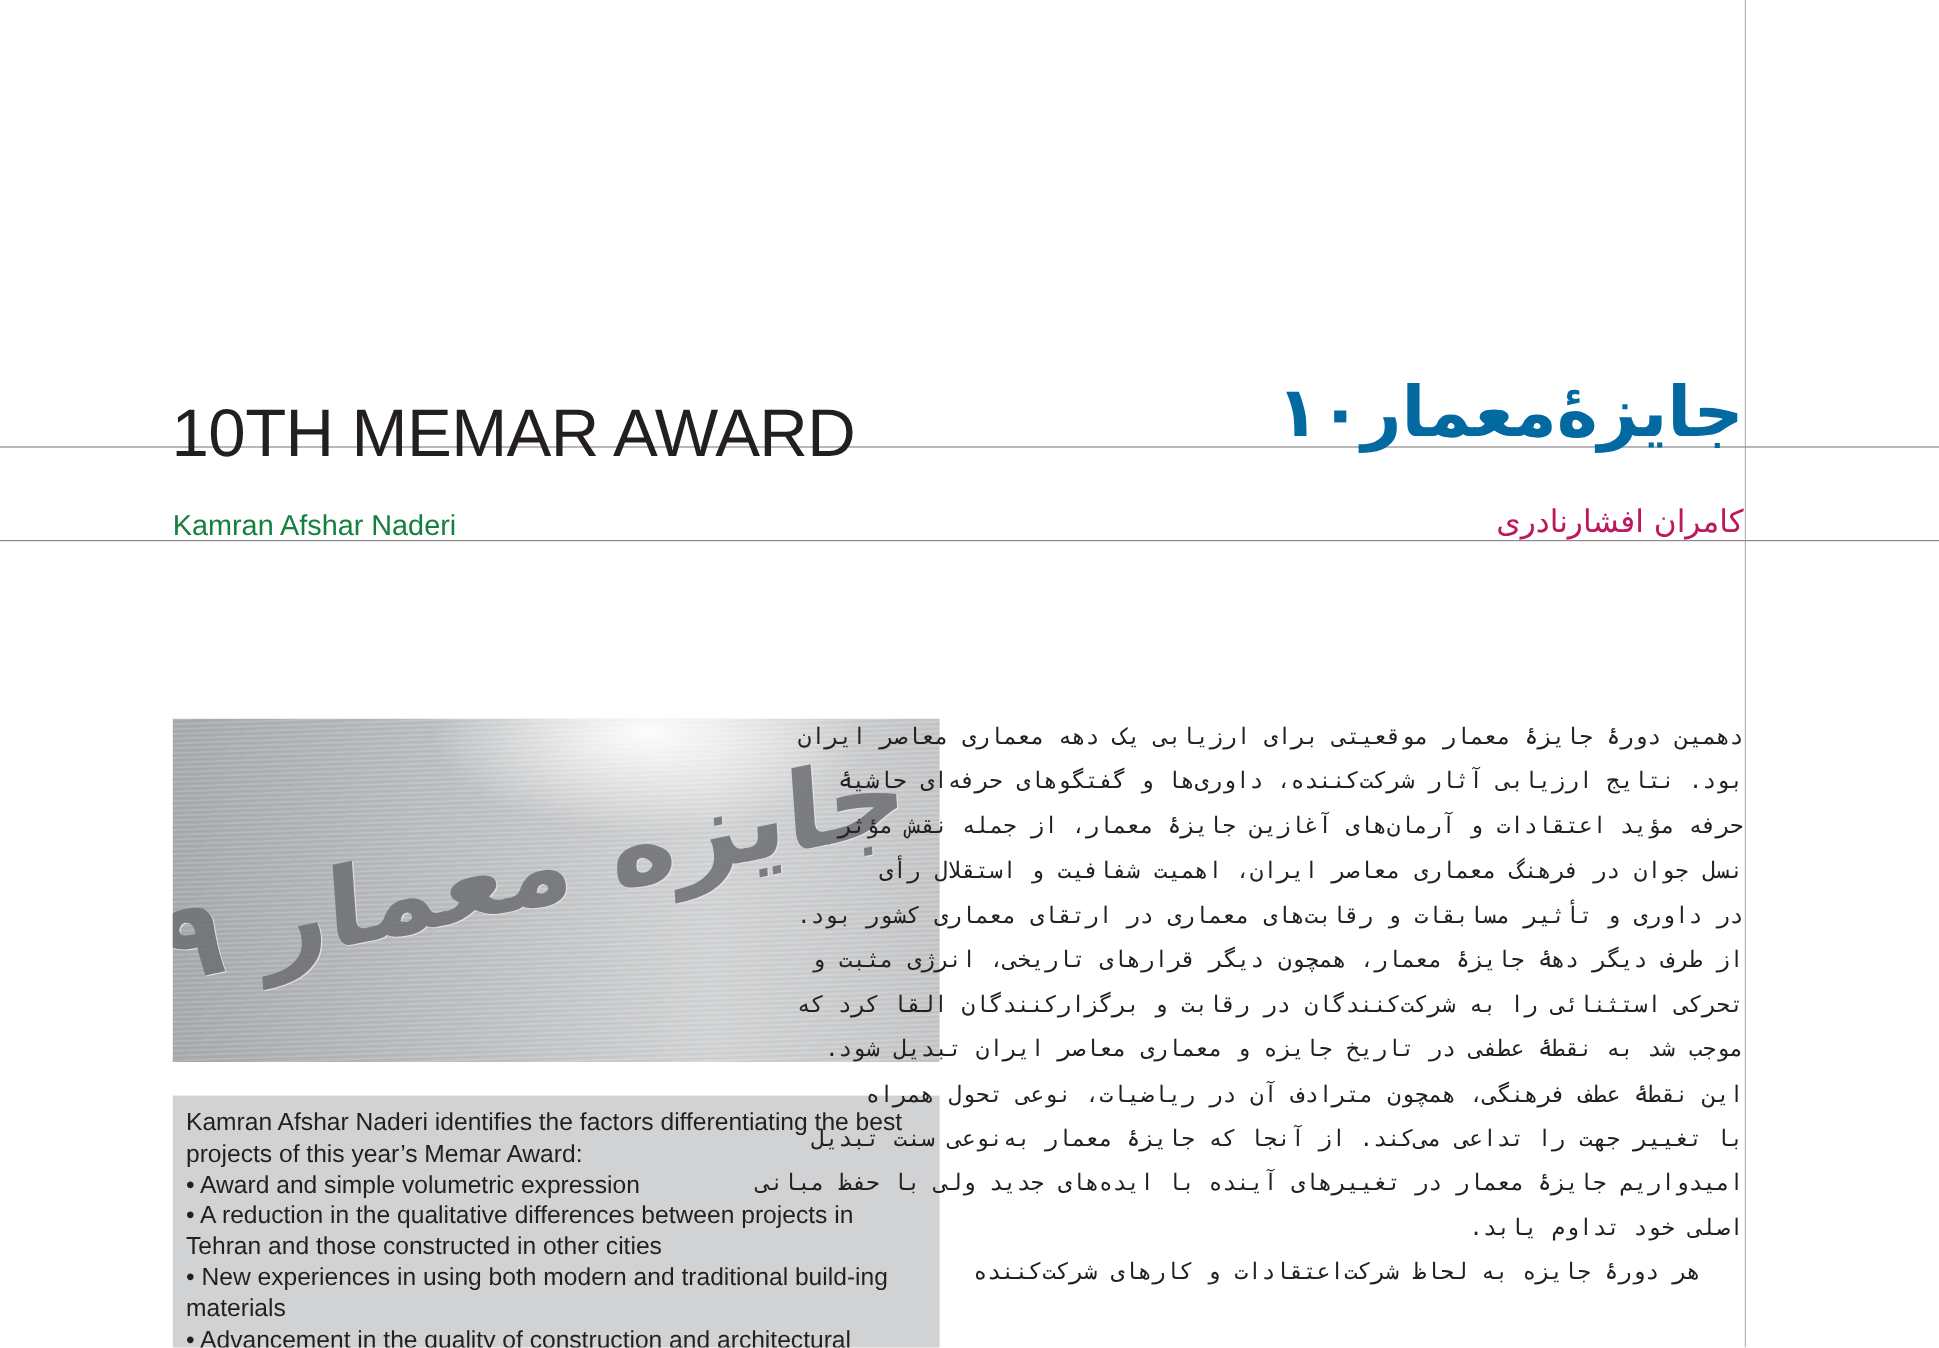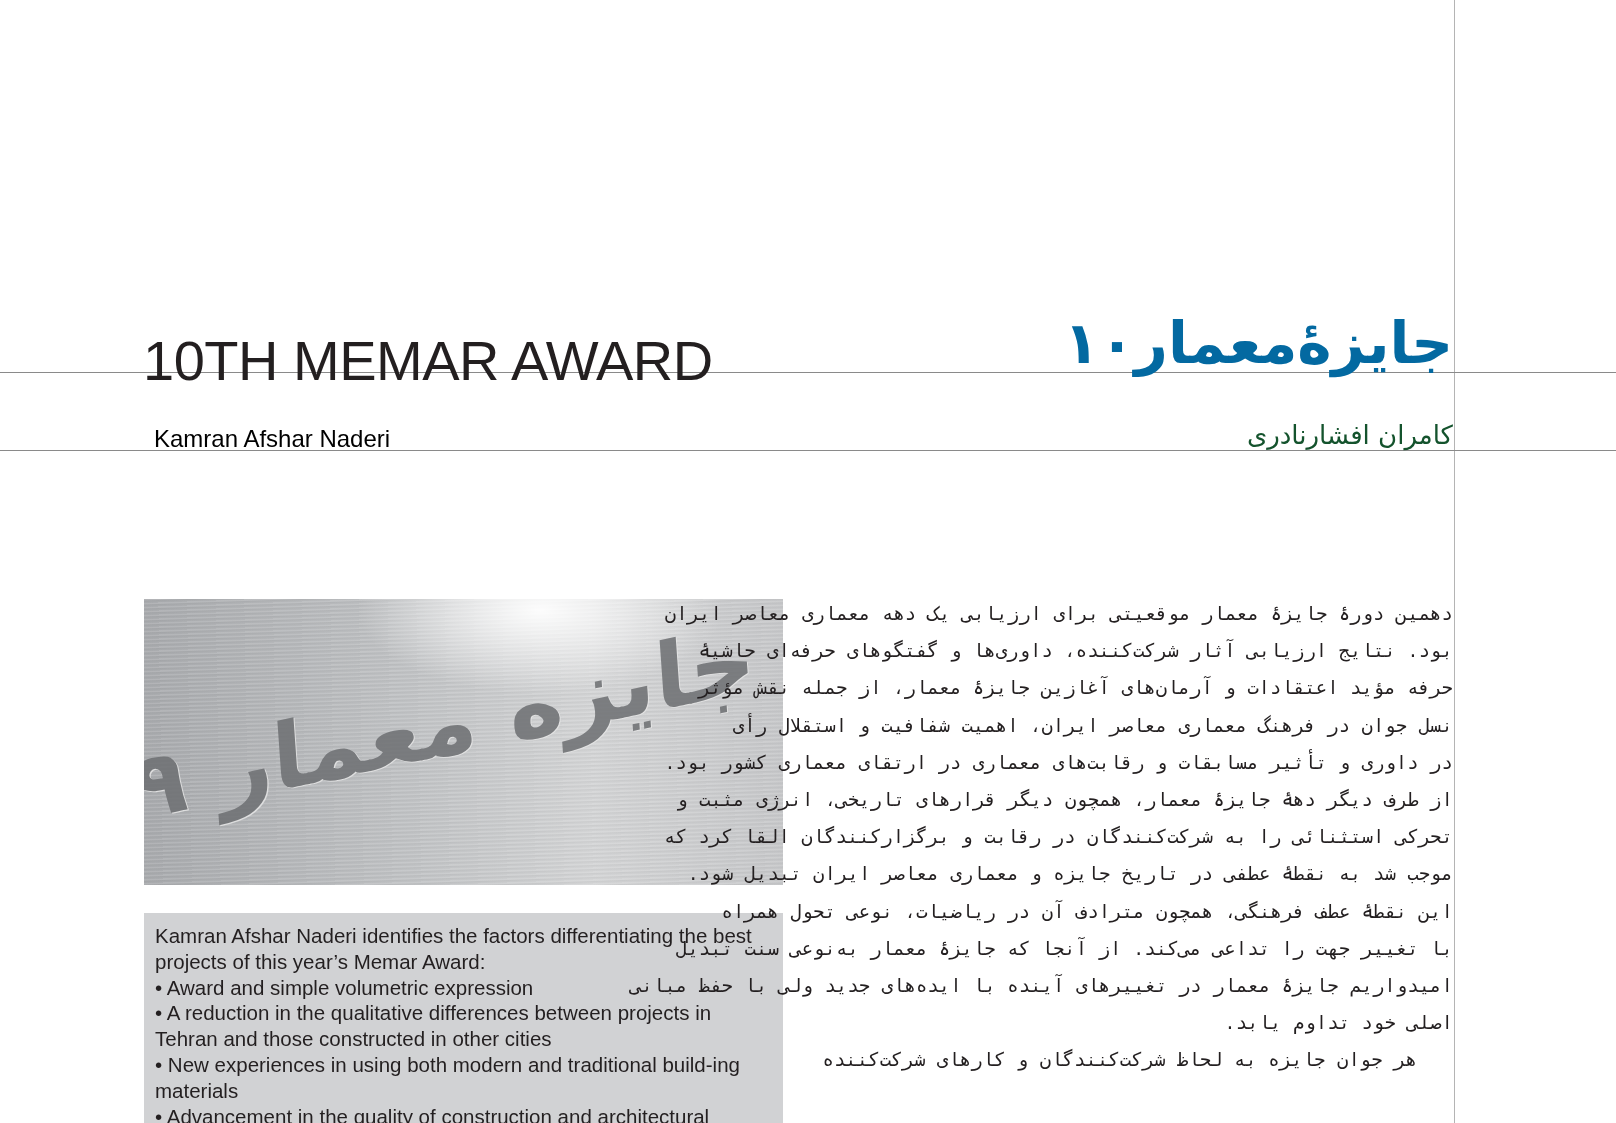--- a/index.html
+++ b/index.html
@@ -12,31 +12,31 @@
     .vline { position: absolute; top: 0; left: 1454px; width: 1px; height: 1123px; background: #b4b4b4; }
 
     .title-en {
       position: absolute; left: 143px; top: 333px;
       font-family: "Liberation Sans", sans-serif; font-size: 56px; line-height: 1;
       color: #231f20; white-space: nowrap; letter-spacing: -0.5px;
     }
     .author-en {
       position: absolute; left: 144px; top: 427px;
       font-family: "Liberation Sans", sans-serif; font-size: 24px; line-height: 1;
-      color: #000000; white-space: nowrap; margin-left: 10px;
+      color: #15803d; white-space: nowrap;
     }
     .title-fa {
       position: absolute; right: 163px; top: 312px;
       font-family: "DejaVu Sans", sans-serif; font-weight: bold; font-size: 58px; line-height: 1.1;
       direction: rtl; color: #0369a1; white-space: nowrap;
     }
     .author-fa {
       position: absolute; right: 163px; top: 420px;
       font-family: "DejaVu Sans", sans-serif; font-size: 26px; line-height: 1.2;
-      direction: rtl; color: #14532d; white-space: nowrap;
+      direction: rtl; color: #be185d; white-space: nowrap;
     }
 
     .photo {
       position: absolute; left: 144px; top: 599px; width: 639px; height: 286px;
       overflow: hidden;
       background:
         radial-gradient(ellipse 260px 120px at 62% 4%, rgba(255,255,255,0.95), rgba(255,255,255,0) 70%),
         repeating-linear-gradient(178deg, rgba(255,255,255,0.10) 0px, rgba(255,255,255,0.10) 1px, rgba(0,0,0,0.04) 2px, rgba(0,0,0,0) 4px),
         linear-gradient(90deg, #a9abae 0%, #c0c2c4 40%, #d4d5d6 70%, #c7c8ca 100%);
     }
@@ -94,14 +94,14 @@
   <span class="line">حرفه مؤید اعتقادات و آرمان‌های آغازین جایزۀ معمار، از جمله نقش مؤثر</span>
   <span class="line">نسل جوان در فرهنگ معماری معاصر ایران، اهمیت شفافیت و استقلال رأی</span>
   <span class="line">در داوری و تأثیر مسابقات و رقابت‌های معماری در ارتقای معماری کشور بود.</span>
   <span class="line">از طرف دیگر دهۀ جایزۀ معمار، همچون دیگر قرارهای تاریخی، انرژی مثبت و</span>
   <span class="line">تحرکی استثنائی را به شرکت‌کنندگان در رقابت و برگزارکنندگان القا کرد که</span>
   <span class="line">موجب شد به نقطۀ عطفی در تاریخ جایزه و معماری معاصر ایران تبدیل شود.</span>
   <span class="line">این نقطۀ عطف فرهنگی، همچون مترادف آن در ریاضیات، نوعی تحول همراه</span>
   <span class="line">با تغییر جهت را تداعی می‌کند. از آنجا که جایزۀ معمار به‌نوعی سنت تبدیل</span>
   <span class="line">امیدواریم جایزۀ معمار در تغییر‌های آینده با ایده‌های جدید ولی با حفظ مبانی</span>
   <span class="line">اصلی خود تداوم یابد.</span>
-  <span class="line indent">هر جوان جایزه به لحاظ شرکت‌کنندگان و کارهای شرکت‌کننده</span>
+  <span class="line indent">هر دورۀ جایزه به لحاظ شرکت‌اعتقادات و کارهای شرکت‌کننده</span>
 </div>
 
 </body></html>

